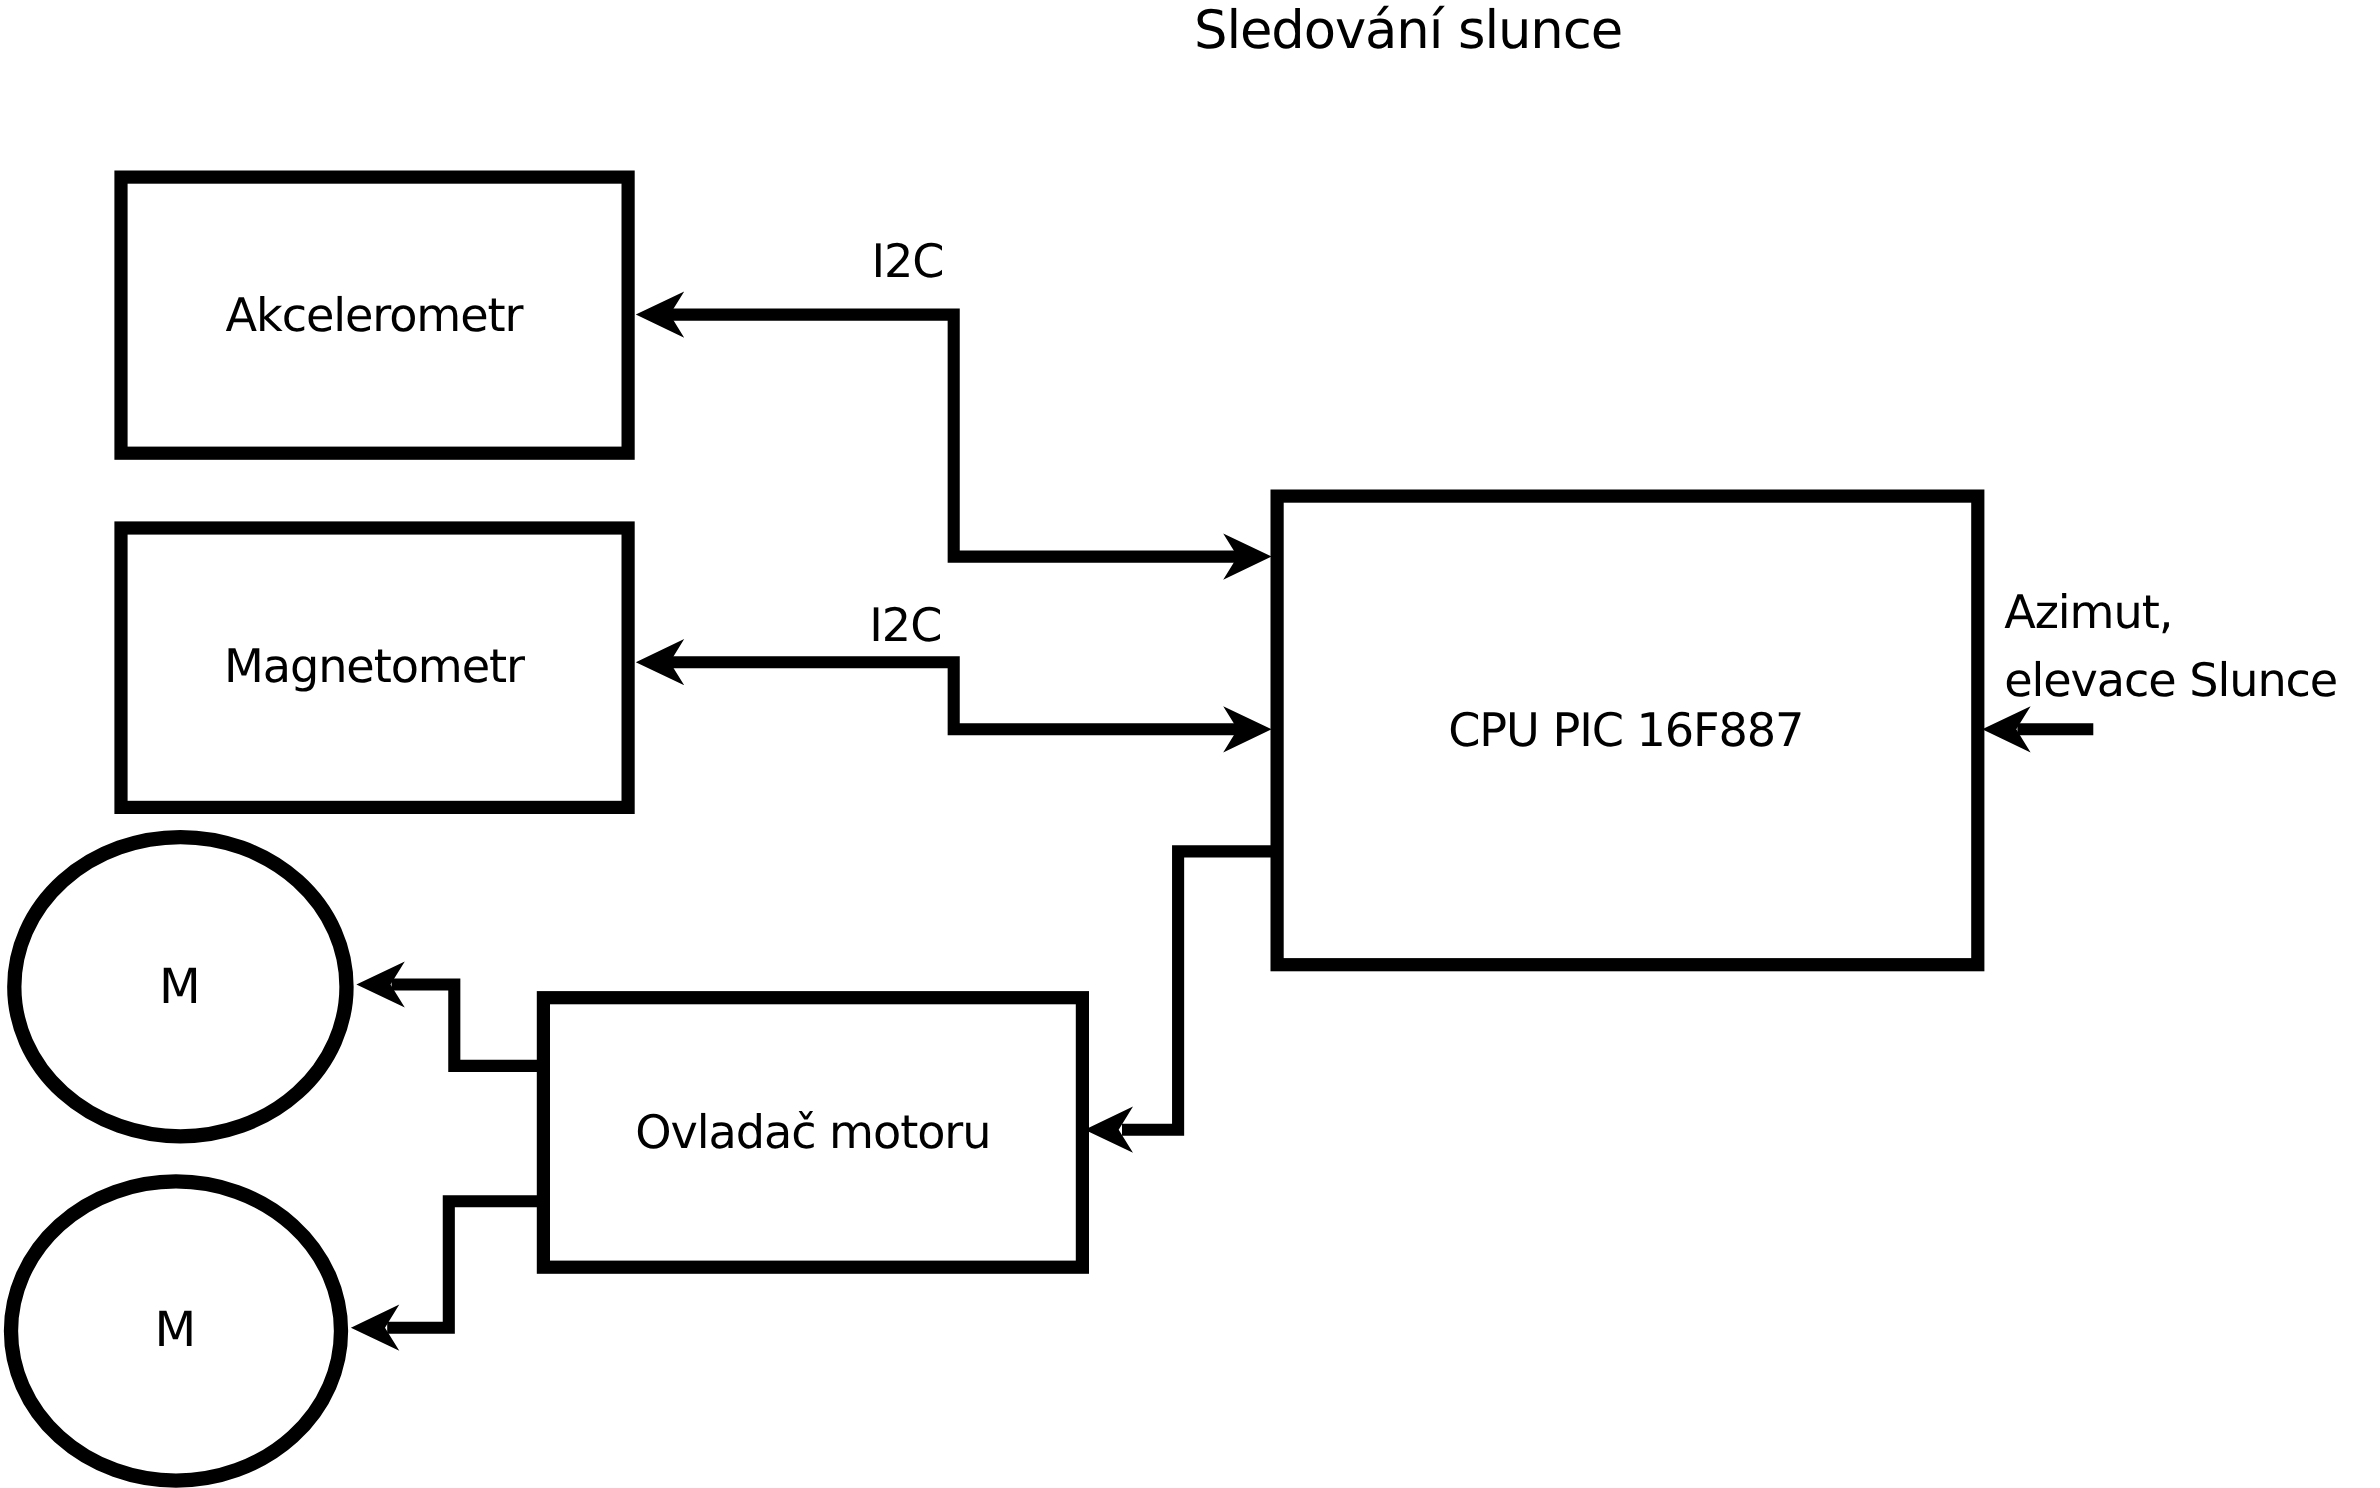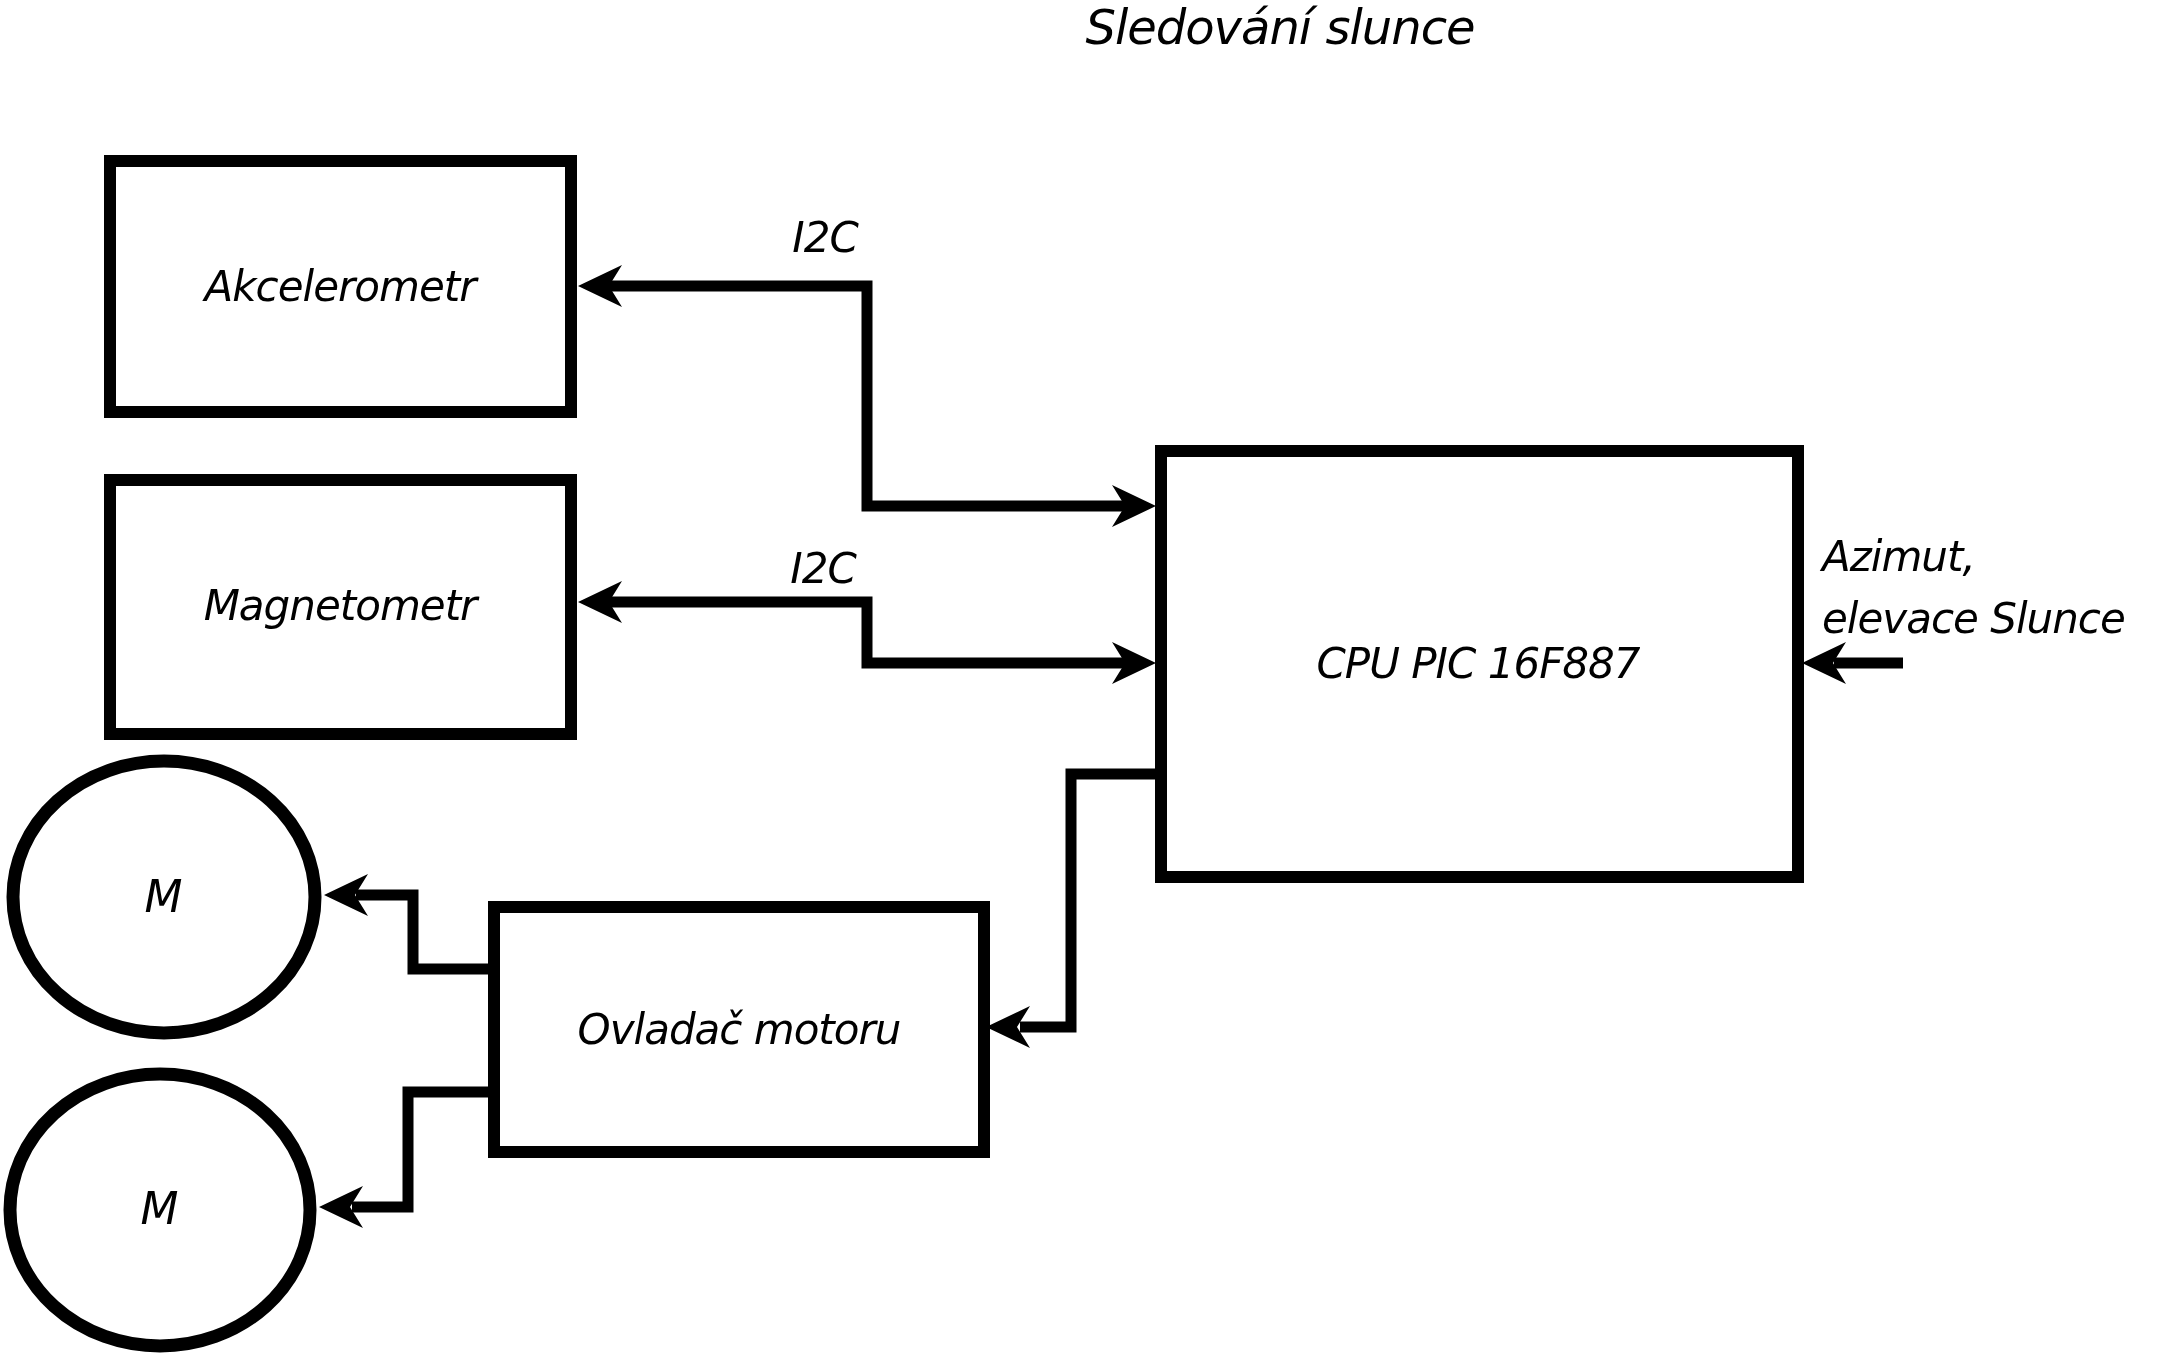--- a/index.html
+++ b/index.html
@@ -6,21 +6,20 @@
     margin: 0;
     padding: 0;
     background: #ffffff;
   }
   .canvas {
     position: relative;
     width: 2164px;
     height: 1353px;
     background: #ffffff;
     overflow: hidden;
-    font-style: italic;
   }
   svg {
     display: block;
     font-family: "DejaVu Sans", "Liberation Sans", sans-serif;
   }
   .node-box {
     fill: #ffffff;
     stroke: #000000;
     stroke-width: 12;
   }

